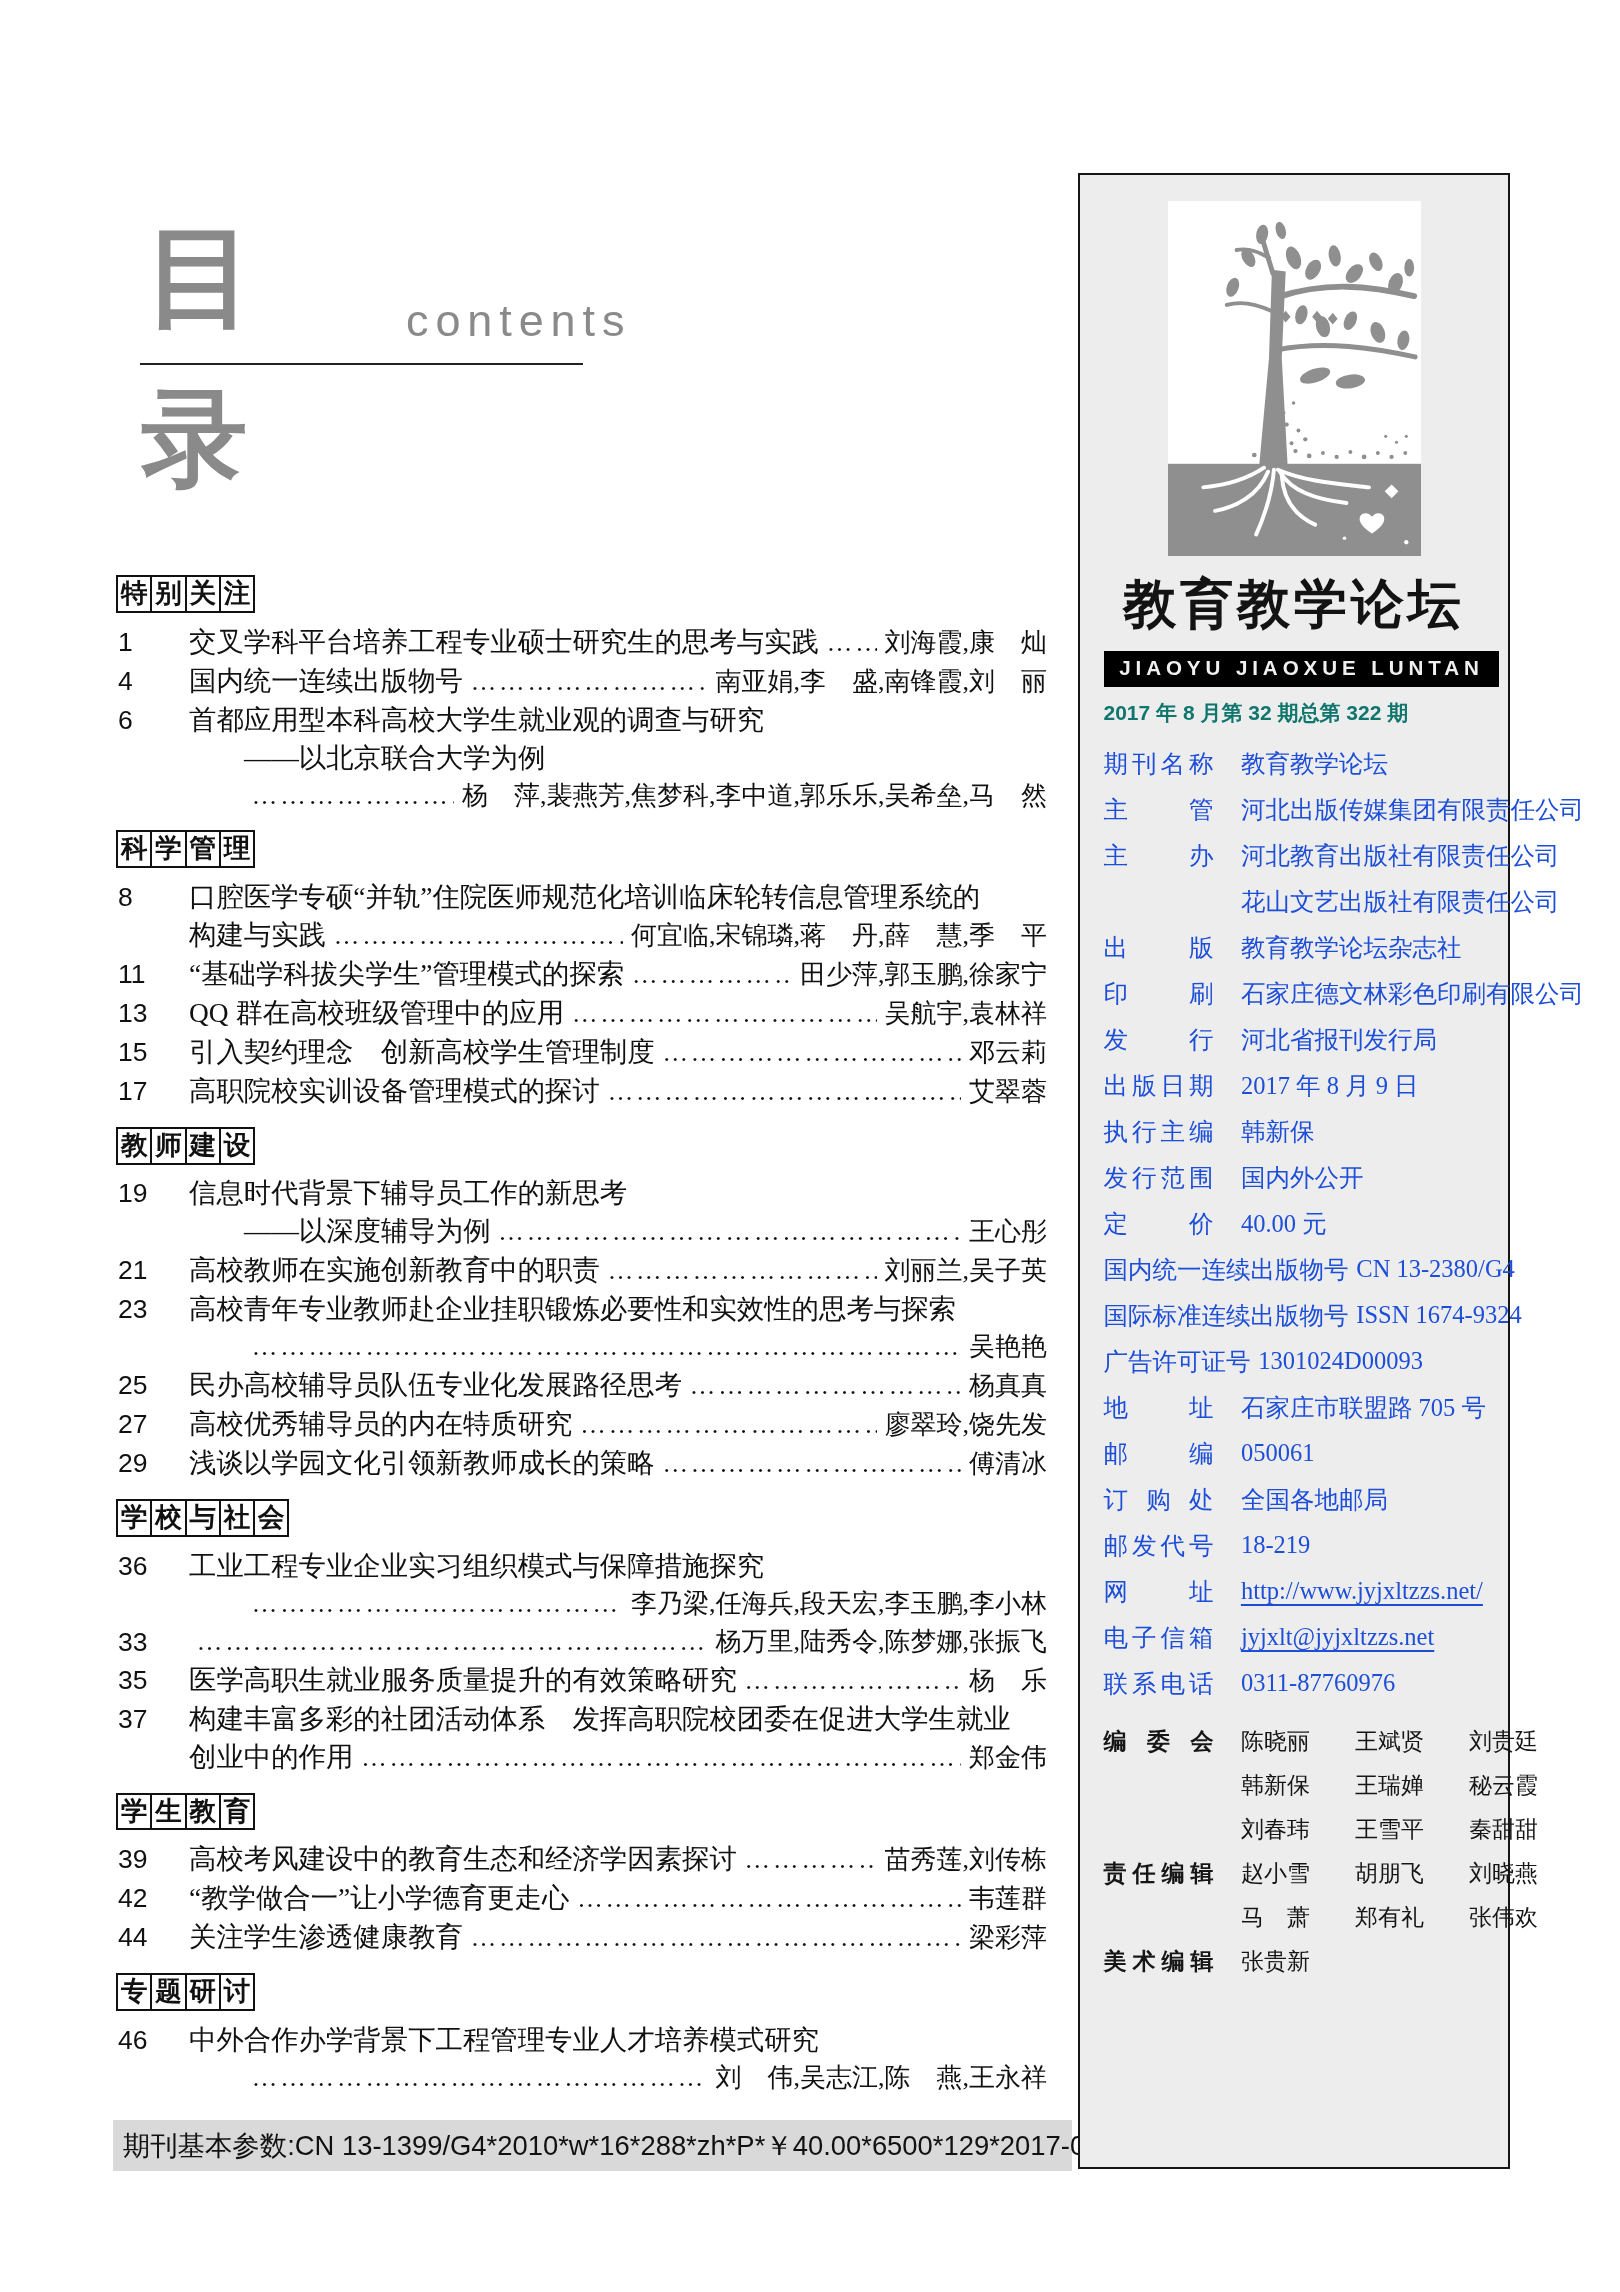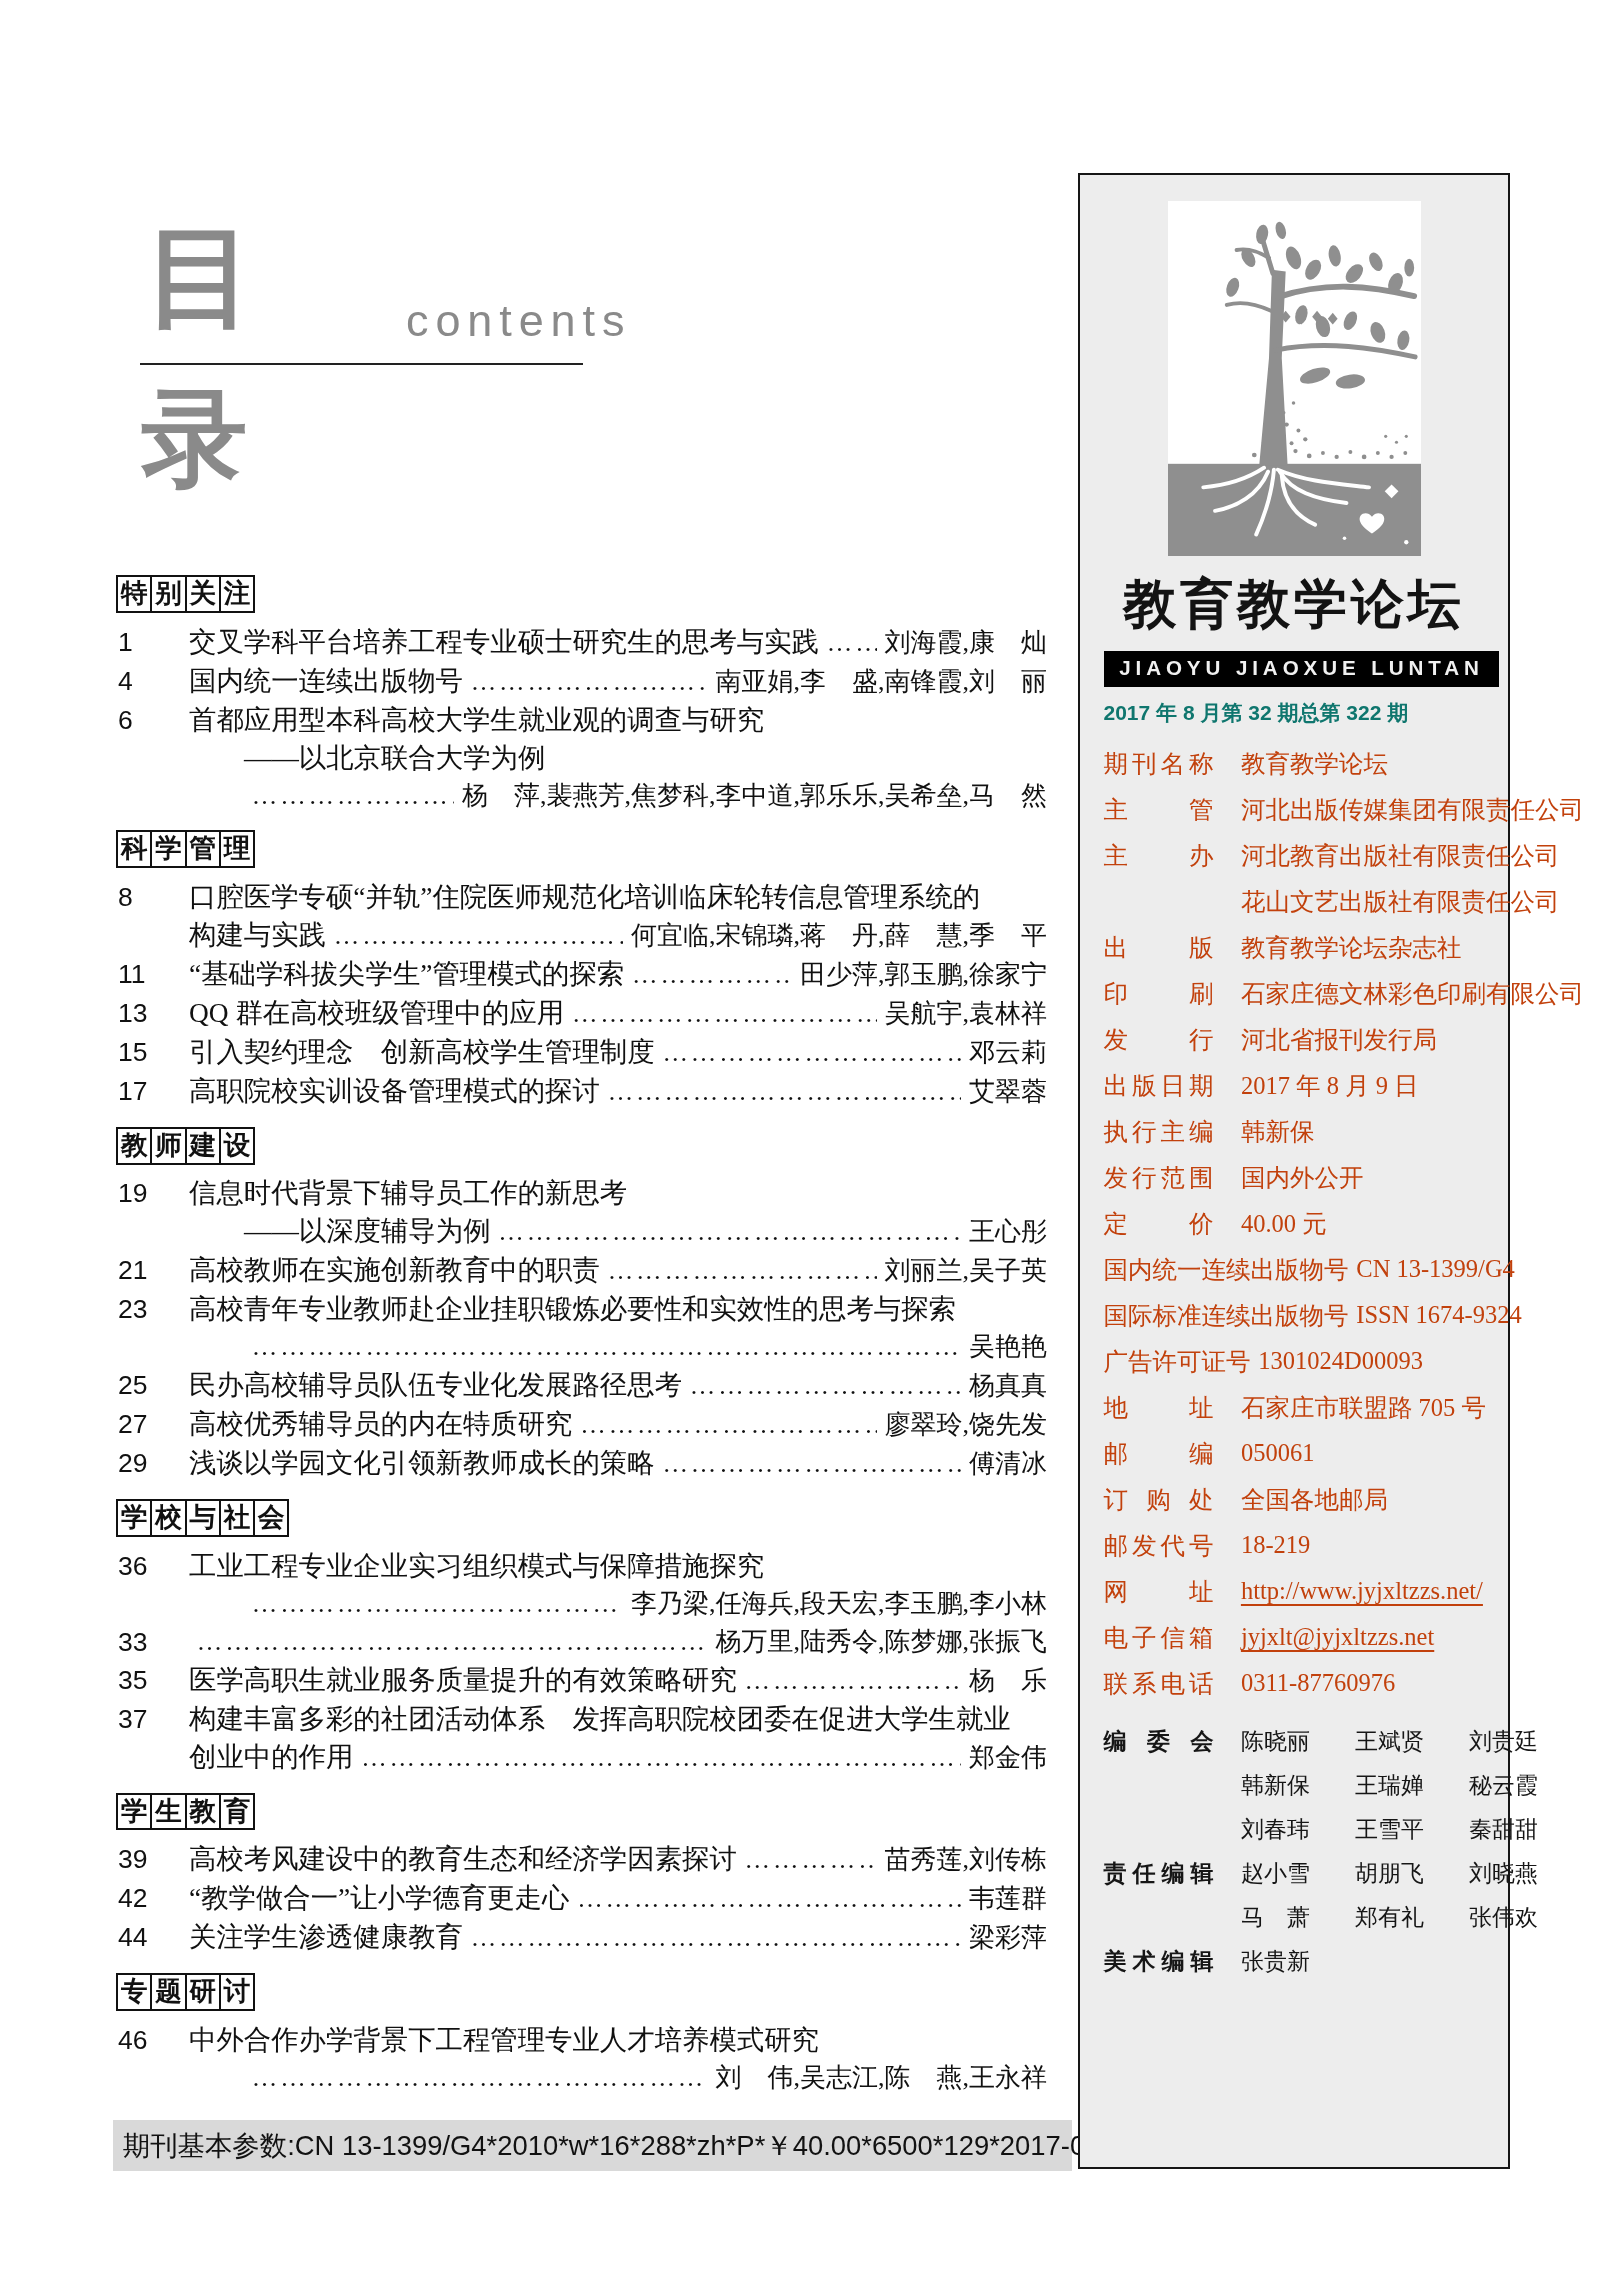--- a/index.html
+++ b/index.html
@@ -52,21 +52,21 @@
     padding:25.5px 23.5px 0;}
   .tree-box{width:253px;height:355px;margin:0 auto;background:#fff;}
   .j-title{text-align:center;font-family:"Liberation Sans","DejaVu Sans",sans-serif;
     font-weight:bold;font-size:53px;letter-spacing:3.9px;color:#131313;margin-top:13.7px;white-space:nowrap;}
   .j-bar{margin:9.8px auto 11.8px;background:#000;color:#f0f0f0;width:max-content;
     padding:4.9px 15.7px 6.9px;font-family:"Liberation Sans","DejaVu Sans",sans-serif;
     font-weight:bold;font-size:20.6px;letter-spacing:4.9px;white-space:nowrap;}
   .j-date{display:flex;justify-content:flex-start;font-family:"Liberation Sans","DejaVu Sans",sans-serif;
     font-weight:bold;font-size:21px;color:#0f766e;margin:0 0 13.7px;}
 
-  .irow{display:flex;align-items:center;height:46px;font-size:24.5px;color:#c2410c;}
+  .irow{display:flex;align-items:center;height:46px;font-size:24.5px;color:#1d4ed8;}
   .ilbl{flex:none;width:110px;text-align:justify;text-align-last:justify;}
   .ival{margin-left:27.4px;white-space:nowrap;}
   .irow.long .ilbl{width:auto;text-align-last:auto;}
   .irow.long .ival{margin-left:7.8px;}
   .ival.u{text-decoration:underline;text-underline-offset:4.9px;}
 
   .editorial{margin-top:13.7px;}
   .erow{display:flex;align-items:center;height:44px;font-size:23px;color:#161616;}
   .elbl{flex:none;width:110px;font-family:"Liberation Sans","DejaVu Sans",sans-serif;
     font-weight:bold;text-align:justify;text-align-last:justify;}
@@ -467,21 +467,21 @@
       <div class="irow">
         <span class="ilbl">发行范围</span>
         <span class="ival">国内外公开</span>
       </div>
       <div class="irow">
         <span class="ilbl">定价</span>
         <span class="ival">40.00 元</span>
       </div>
       <div class="irow long">
         <span class="ilbl">国内统一连续出版物号</span>
-        <span class="ival">CN 13-1399/G4</span>
+        <span class="ival">CN 13-2380/G4</span>
       </div>
       <div class="irow long">
         <span class="ilbl">国际标准连续出版物号</span>
         <span class="ival">ISSN 1674-9324</span>
       </div>
       <div class="irow long">
         <span class="ilbl">广告许可证号</span>
         <span class="ival">1301024D00093</span>
       </div>
       <div class="irow">

